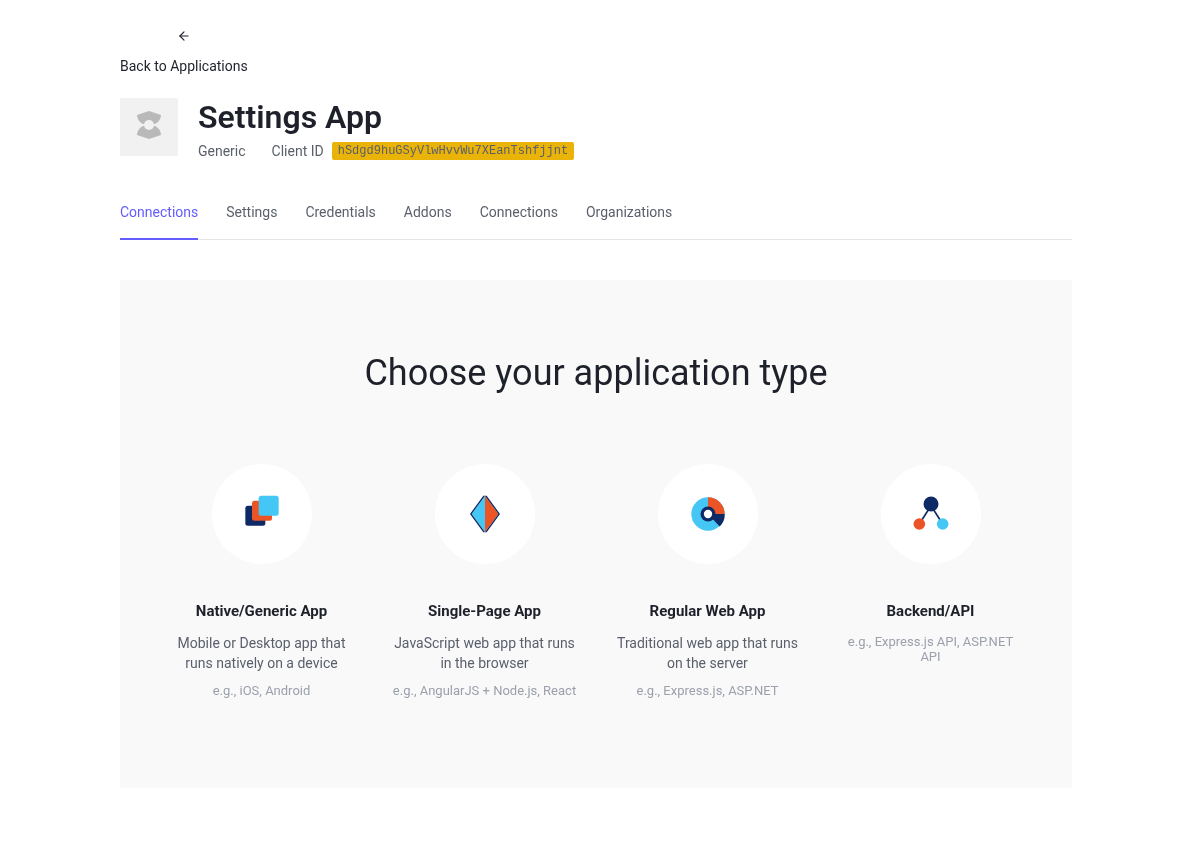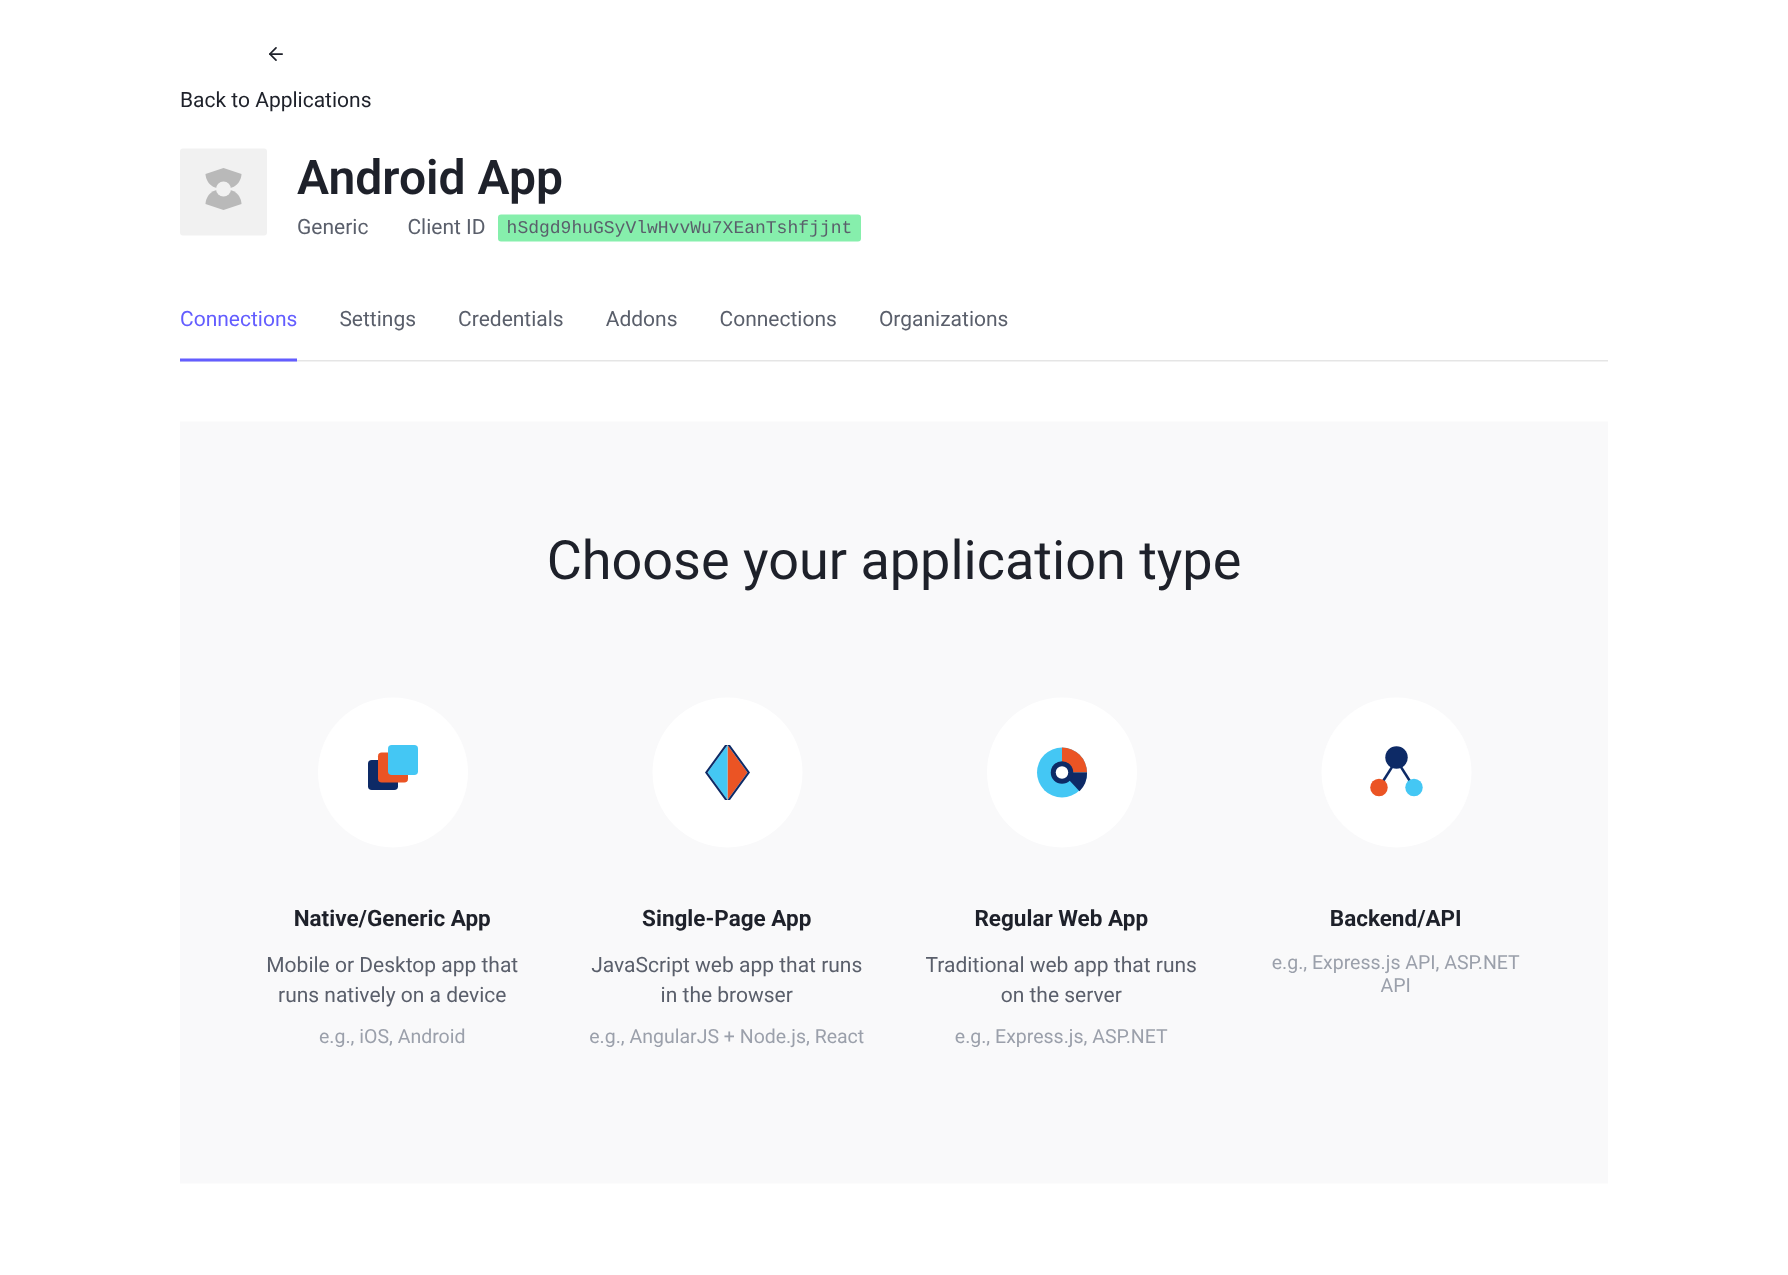--- a/index.html
+++ b/index.html
@@ -67,21 +67,21 @@
       color: #5a5f6b;
     }
     .client-id-wrap {
       display: flex;
       align-items: center;
       gap: 8px;
     }
     .client-id-value {
       font-family: "SFMono-Regular", Consolas, "Liberation Mono", Menlo, monospace;
       font-size: 12px;
-      background: #86efac;
+      background: #eab308;
       padding: 2px 6px;
       border-radius: 2px;
       color: #5a5f6b;
     }
     .tabs {
       display: flex;
       gap: 28px;
       border-bottom: 1px solid #e5e5e5;
       margin-bottom: 0;
     }
@@ -170,21 +170,21 @@
     <div class="app-logo">
       <span>
         <svg viewBox="0 0 32 32">
           <path fill="#b9b9b9" d="M16 2 L28 6 C28 6 28 16 16 16 C4 16 4 6 4 6 Z"></path>
           <path fill="#b9b9b9" d="M16 30 L4 26 C4 26 4 16 16 16 C28 16 28 26 28 26 Z"></path>
           <circle cx="16" cy="16" r="5" fill="#f1f1f1"></circle>
         </svg>
       </span>
     </div>
     <div class="header-content">
-      <h1 class="app-title">Android App</h1>
+      <h1 class="app-title">Settings App</h1>
       <div class="app-meta">
         <span>Generic</span>
         <span class="client-id-wrap">
           <span>Client ID</span>
           <span class="client-id-value">hSdgd9huGSyVlwHvvWu7XEanTshfjjnt</span>
         </span>
       </div>
     </div>
   </div>
 

